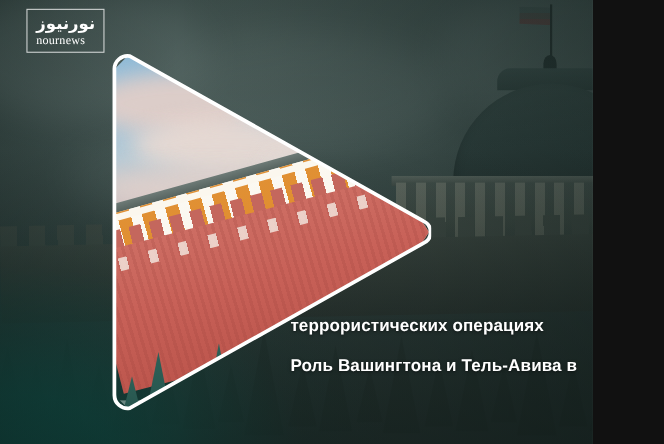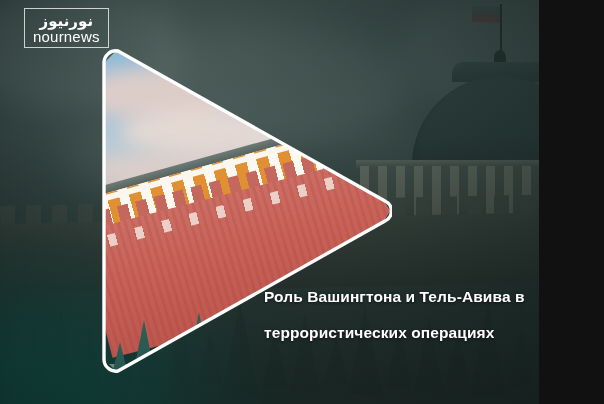--- a/index.html
+++ b/index.html
@@ -203,23 +203,23 @@
     border:1px solid rgba(255,255,255,.75);
   }
   .logo-fa{
     display:block;text-align:center;
     color:#ffffff;font-size:15px;line-height:16px;font-weight:700;
     letter-spacing:1px;direction:rtl;
     font-family:"DejaVu Sans",sans-serif;
   }
   .logo-en{
     display:block;
-    color:#ffffff;font-size:15px;line-height:14px;font-weight:400;
+    color:#ffffff;font-size:11px;line-height:14px;font-weight:400;
     letter-spacing:.2px;margin-top:1px;
-    font-family:Liberation Sans, sans-serif;
+    font-family:Liberation Serif, serif;
   }
 
   
   .headline{
     position:absolute;left:264px;top:279px;width:330px;
     color:#ffffff;
     font-size:15.5px;font-weight:700;line-height:36px;
     letter-spacing:.1px;
     text-shadow:0 1px 3px rgba(0,0,0,.55);
   }
@@ -323,17 +323,17 @@
       <path d="M 4 17 A 12 12 0 0 1 18 5 L 285 155 A 11 11 0 0 1 285 175 L 18 325 A 12 12 0 0 1 4 313 Z" fill="none" stroke="#ffffff" stroke-width="3.4" stroke-linejoin="round"></path>
     </svg>
   </div>
 
   <div class="logo-box">
     <span class="logo-fa">نورنیوز</span>
     <span class="logo-en">nournews</span>
   </div>
 
   <div class="headline">
+    <div>террористических операциях</div>
     <div>Роль Вашингтона и Тель-Авива в</div>
-    <div>террористических операциях</div>
   </div>
 
 </div>
 
 </body></html>

